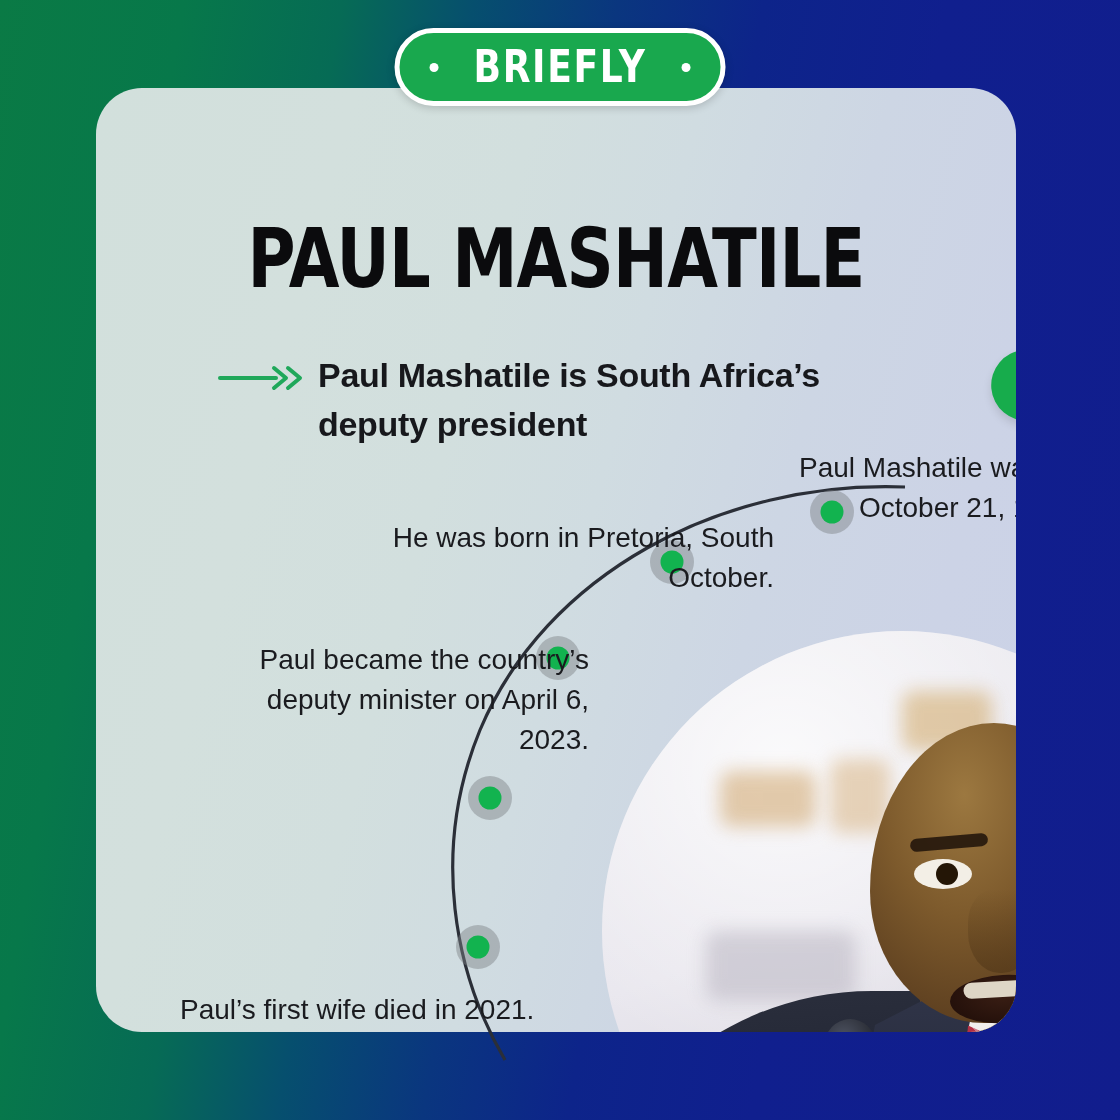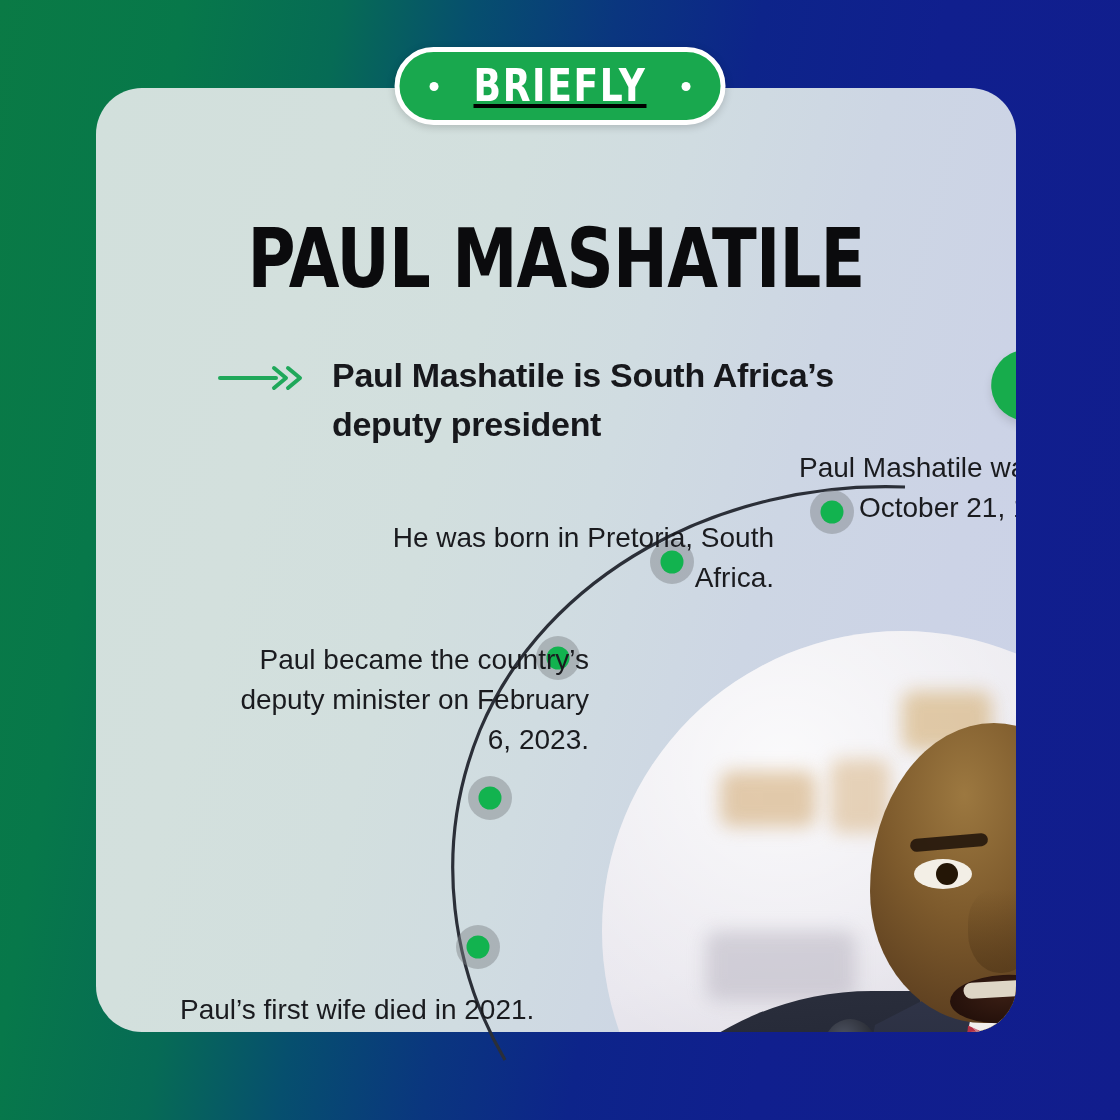--- a/index.html
+++ b/index.html
@@ -213,32 +213,31 @@
     border-radius: 50%;
     background: #12b34f;
     transform: translate(-50%, -50%);
     z-index: 7;
   }
 
   
   #brand-badge {
     position: absolute;
     left: 50%;
-    top: 47px;
+    top: 28px;
     transform: translateX(-50%);
     z-index: 20;
     display: flex;
     align-items: center;
     gap: 16px;
     padding: 12px 30px;
     border-radius: 42px;
     background: #19a84e;
     border: 5px solid #ffffff;
     box-shadow: 0 2px 8px rgba(0,0,0,.18);
-    text-decoration: underline;
   }
   #brand-badge .bdot {
     width: 9px; height: 9px;
     border-radius: 50%;
     background: #fff;
     flex: 0 0 auto;
   }
   #brand-badge .btext {
     color: #fff;
     font-size: 44px;
@@ -267,21 +266,21 @@
 
   
   #subtitle-row {
     position: absolute;
     left: 122px;
     top: 263px;
     width: 720px;
     z-index: 10;
     display: flex;
     align-items: flex-start;
-    gap: 22px;
+    gap: 8px;
   }
   #arrow-icon { flex: 0 0 auto; margin-top: 14px; }
   #subtitle-text {
     color: #17181c;
     font-size: 34px;
     font-weight: bold;
     line-height: 1.45;
     letter-spacing: -0.3px;
   }
 
@@ -366,22 +365,22 @@
           <polyline points="56,3 68,13 56,23" fill="none" stroke="#1fa85a" stroke-width="4" stroke-linecap="round" stroke-linejoin="round"></polyline>
           <polyline points="70,3 82,13 70,23" fill="none" stroke="#1fa85a" stroke-width="4" stroke-linecap="round" stroke-linejoin="round"></polyline>
         </svg>
       </span>
       <span id="subtitle-text">Paul Mashatile is South Africa’s deputy president</span>
     </div>
 
     <div id="facts-badge">5 facts</div>
 
     <div class="fact" id="fact-1">Paul Mashatile was born on October 21, 1961.</div>
-    <div class="fact" id="fact-2">He was born in Pretoria, South Africa.</div>
-    <div class="fact" id="fact-3">Paul became the country’s deputy minister on February 6, 2023.</div>
+    <div class="fact" id="fact-2">He was born in Pretoria, South October.</div>
+    <div class="fact" id="fact-3">Paul became the country’s deputy minister on April 6, 2023.</div>
     <div class="fact" id="fact-5">Paul’s first wife died in 2021.</div>
 
   </div>
 
   <div id="arc-layer">
     <svg width="1120" height="1120" style="position:absolute;left:0;top:0;">
       <path d="M 905 487 C 720 480, 545 575, 480 730 C 430 852, 455 975, 505 1060" fill="none" stroke="#2b2f38" stroke-width="3.2"></path>
     </svg>
     <div id="markers">
         <div class="dot-halo" style="left: 832px; top: 512px;"></div>

